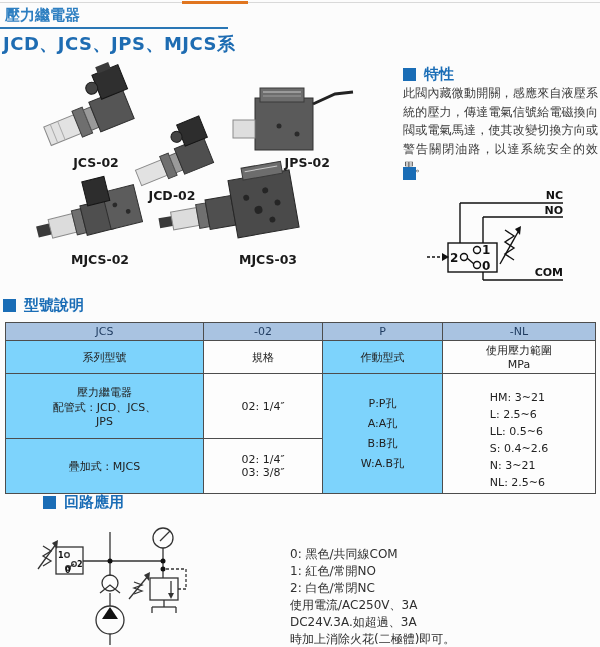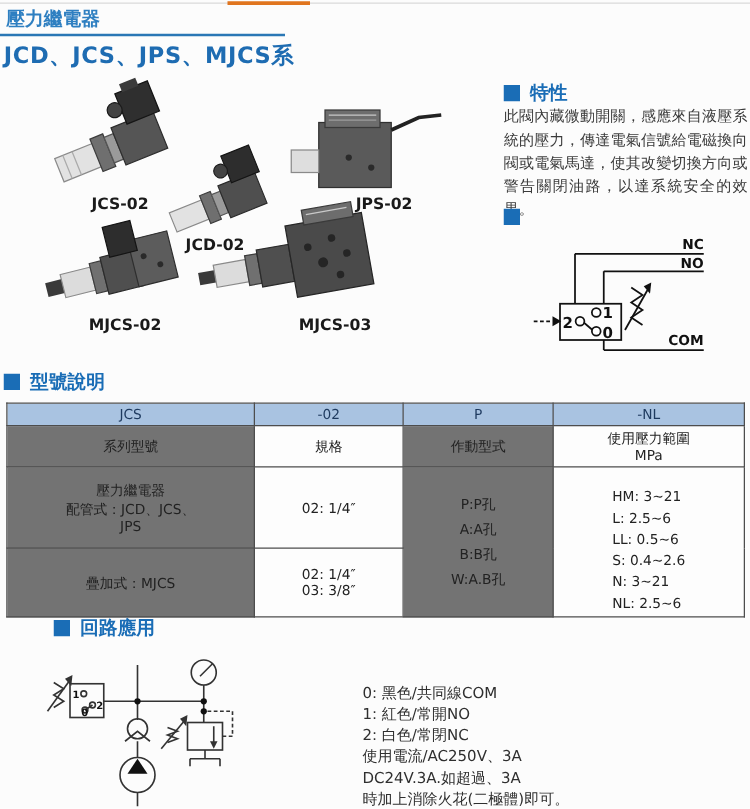--- a/index.html
+++ b/index.html
@@ -24,21 +24,21 @@
                    font-size:12px; line-height:18.5px; color:#3a3a3a; text-align:justify; }
 
   .prod-label { position:absolute; width:90px; text-align:center;
                 font-size:12.5px; font-weight:bold; color:#1a1a1a; }
 
   table.model { position:absolute; top:322px; left:5px; width:590px;
                 border-collapse:collapse; table-layout:fixed; font-size:11px; color:#222; }
   table.model td { border:1px solid #4d4d4d; text-align:center; vertical-align:middle;
                    white-space:pre-line; padding:2px 3px; }
   .hdr  { background:#a9c3e1; font-weight:normal; color:#1e3a5f; height:17px; }
-  .blue { background:#737373; }
+  .blue { background:#7dd3fc; }
   .white{ background:#fdfdfd; }
   .ranges { display:inline-block; text-align:left; line-height:17px; }
   .act { line-height:20px; }
 
   .notes { position:absolute; top:546px; left:290px; width:300px;
            font-size:12px; line-height:17px; color:#2f2f2f; }
 
   svg text { font-family:"DejaVu Sans","Liberation Sans",sans-serif; }
   .diag-label { font-weight:bold; font-size:11px; fill:#111; }
   .pos-num { font-weight:bold; font-size:12px; fill:#111; }

